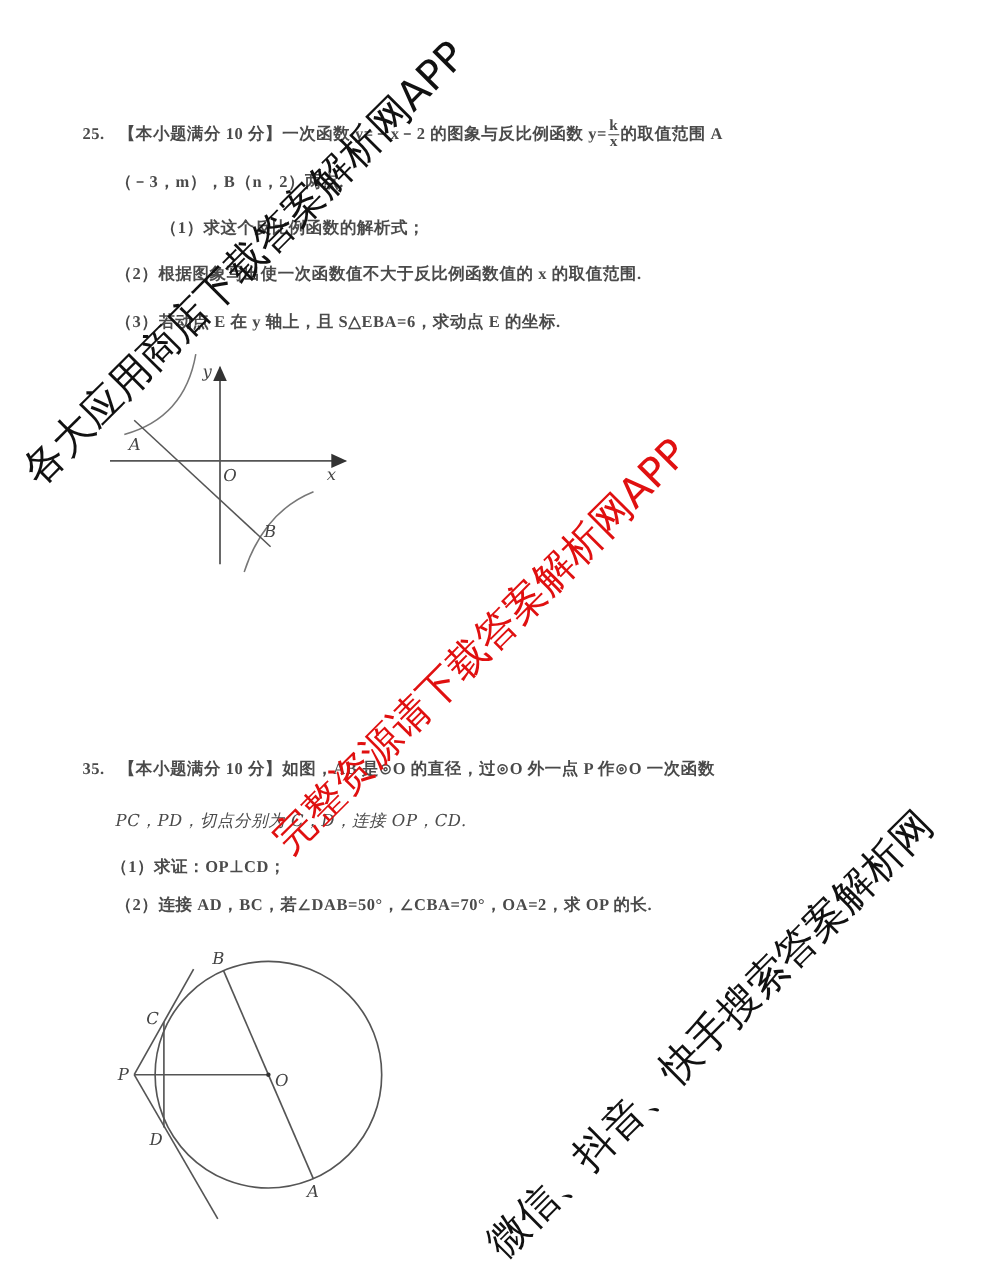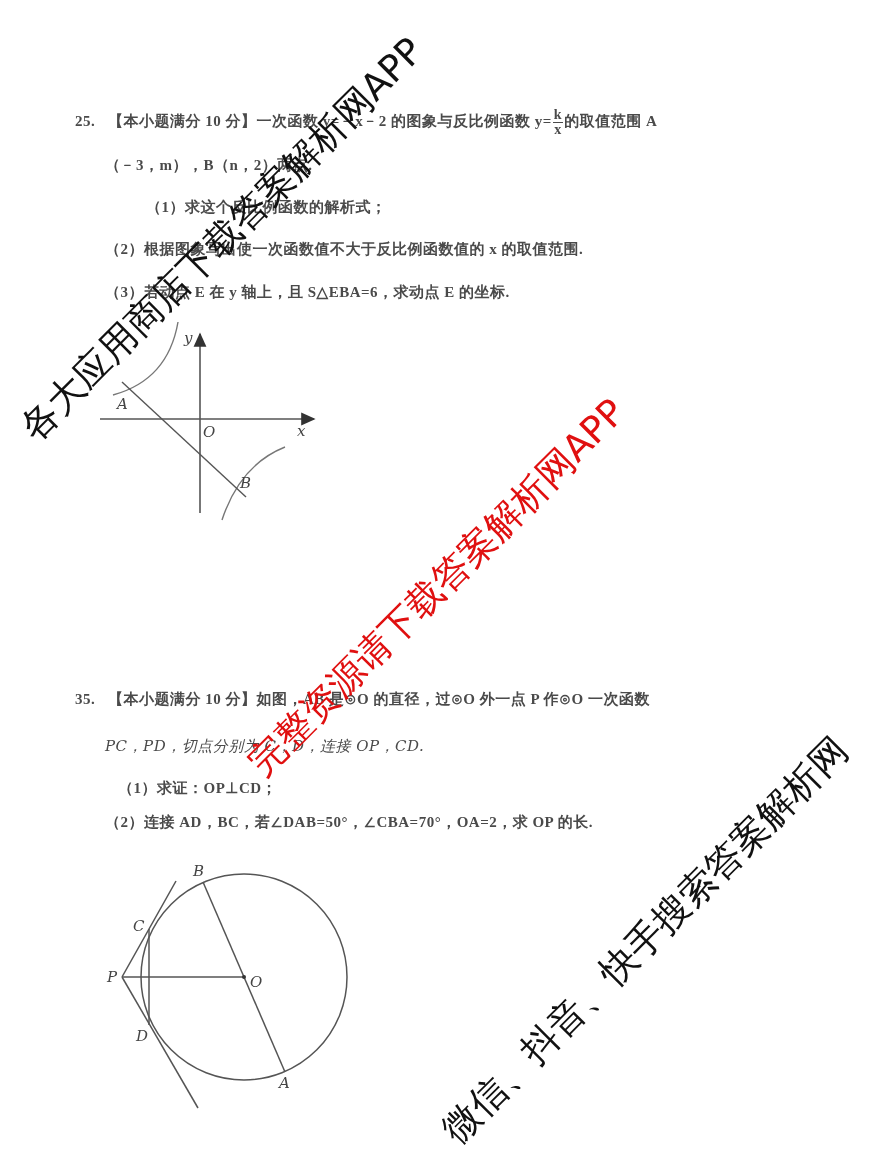--- a/index.html
+++ b/index.html
@@ -50,21 +50,21 @@
   <text x="203" y="437" font-size="15" font-style="italic" fill="#444" font-family="DejaVu Serif, serif">O</text>
   <text x="117" y="409" font-size="15" font-style="italic" fill="#444" font-family="DejaVu Serif, serif">A</text>
   <text x="240" y="488" font-size="15" font-style="italic" fill="#444" font-family="DejaVu Serif, serif">B</text>
 </svg>
 
 <div class="line b" style="left:75px; top:690px;">
   <span>35.</span>&nbsp;&nbsp;
   <span>【本小题满分 10 分】</span><span>如图，AB 是⊙O 的直径，过⊙O 外一点 P 作⊙O 一次函数</span>
 </div>
 <div class="line i" style="left:105px; top:737px;">PC，PD，切点分别为 C，D，连接 OP，CD.</div>
-<div class="line b" style="left:118px; top:779px;">（1）求证：OP⊥CD；</div>
+<div class="line b" style="left:101px; top:779px;">（1）求证：OP⊥CD；</div>
 <div class="line b" style="left:105px; top:813px;">（2）连接 AD，BC，若∠DAB=50°，∠CBA=70°，OA=2，求 OP 的长.</div>
 
 <svg class="fig" width="892" height="1157" style="left:0;top:0;" viewBox="0 0 892 1157">
   <circle cx="244" cy="977" r="103" fill="none" stroke="#555" stroke-width="1.5"></circle>
 
   <line x1="203" y1="882" x2="285" y2="1072" stroke="#555" stroke-width="1.5"></line>
 
   <line x1="122" y1="977" x2="244" y2="977" stroke="#555" stroke-width="1.5"></line>
   <circle cx="244" cy="977" r="2" fill="#333"></circle>
 

